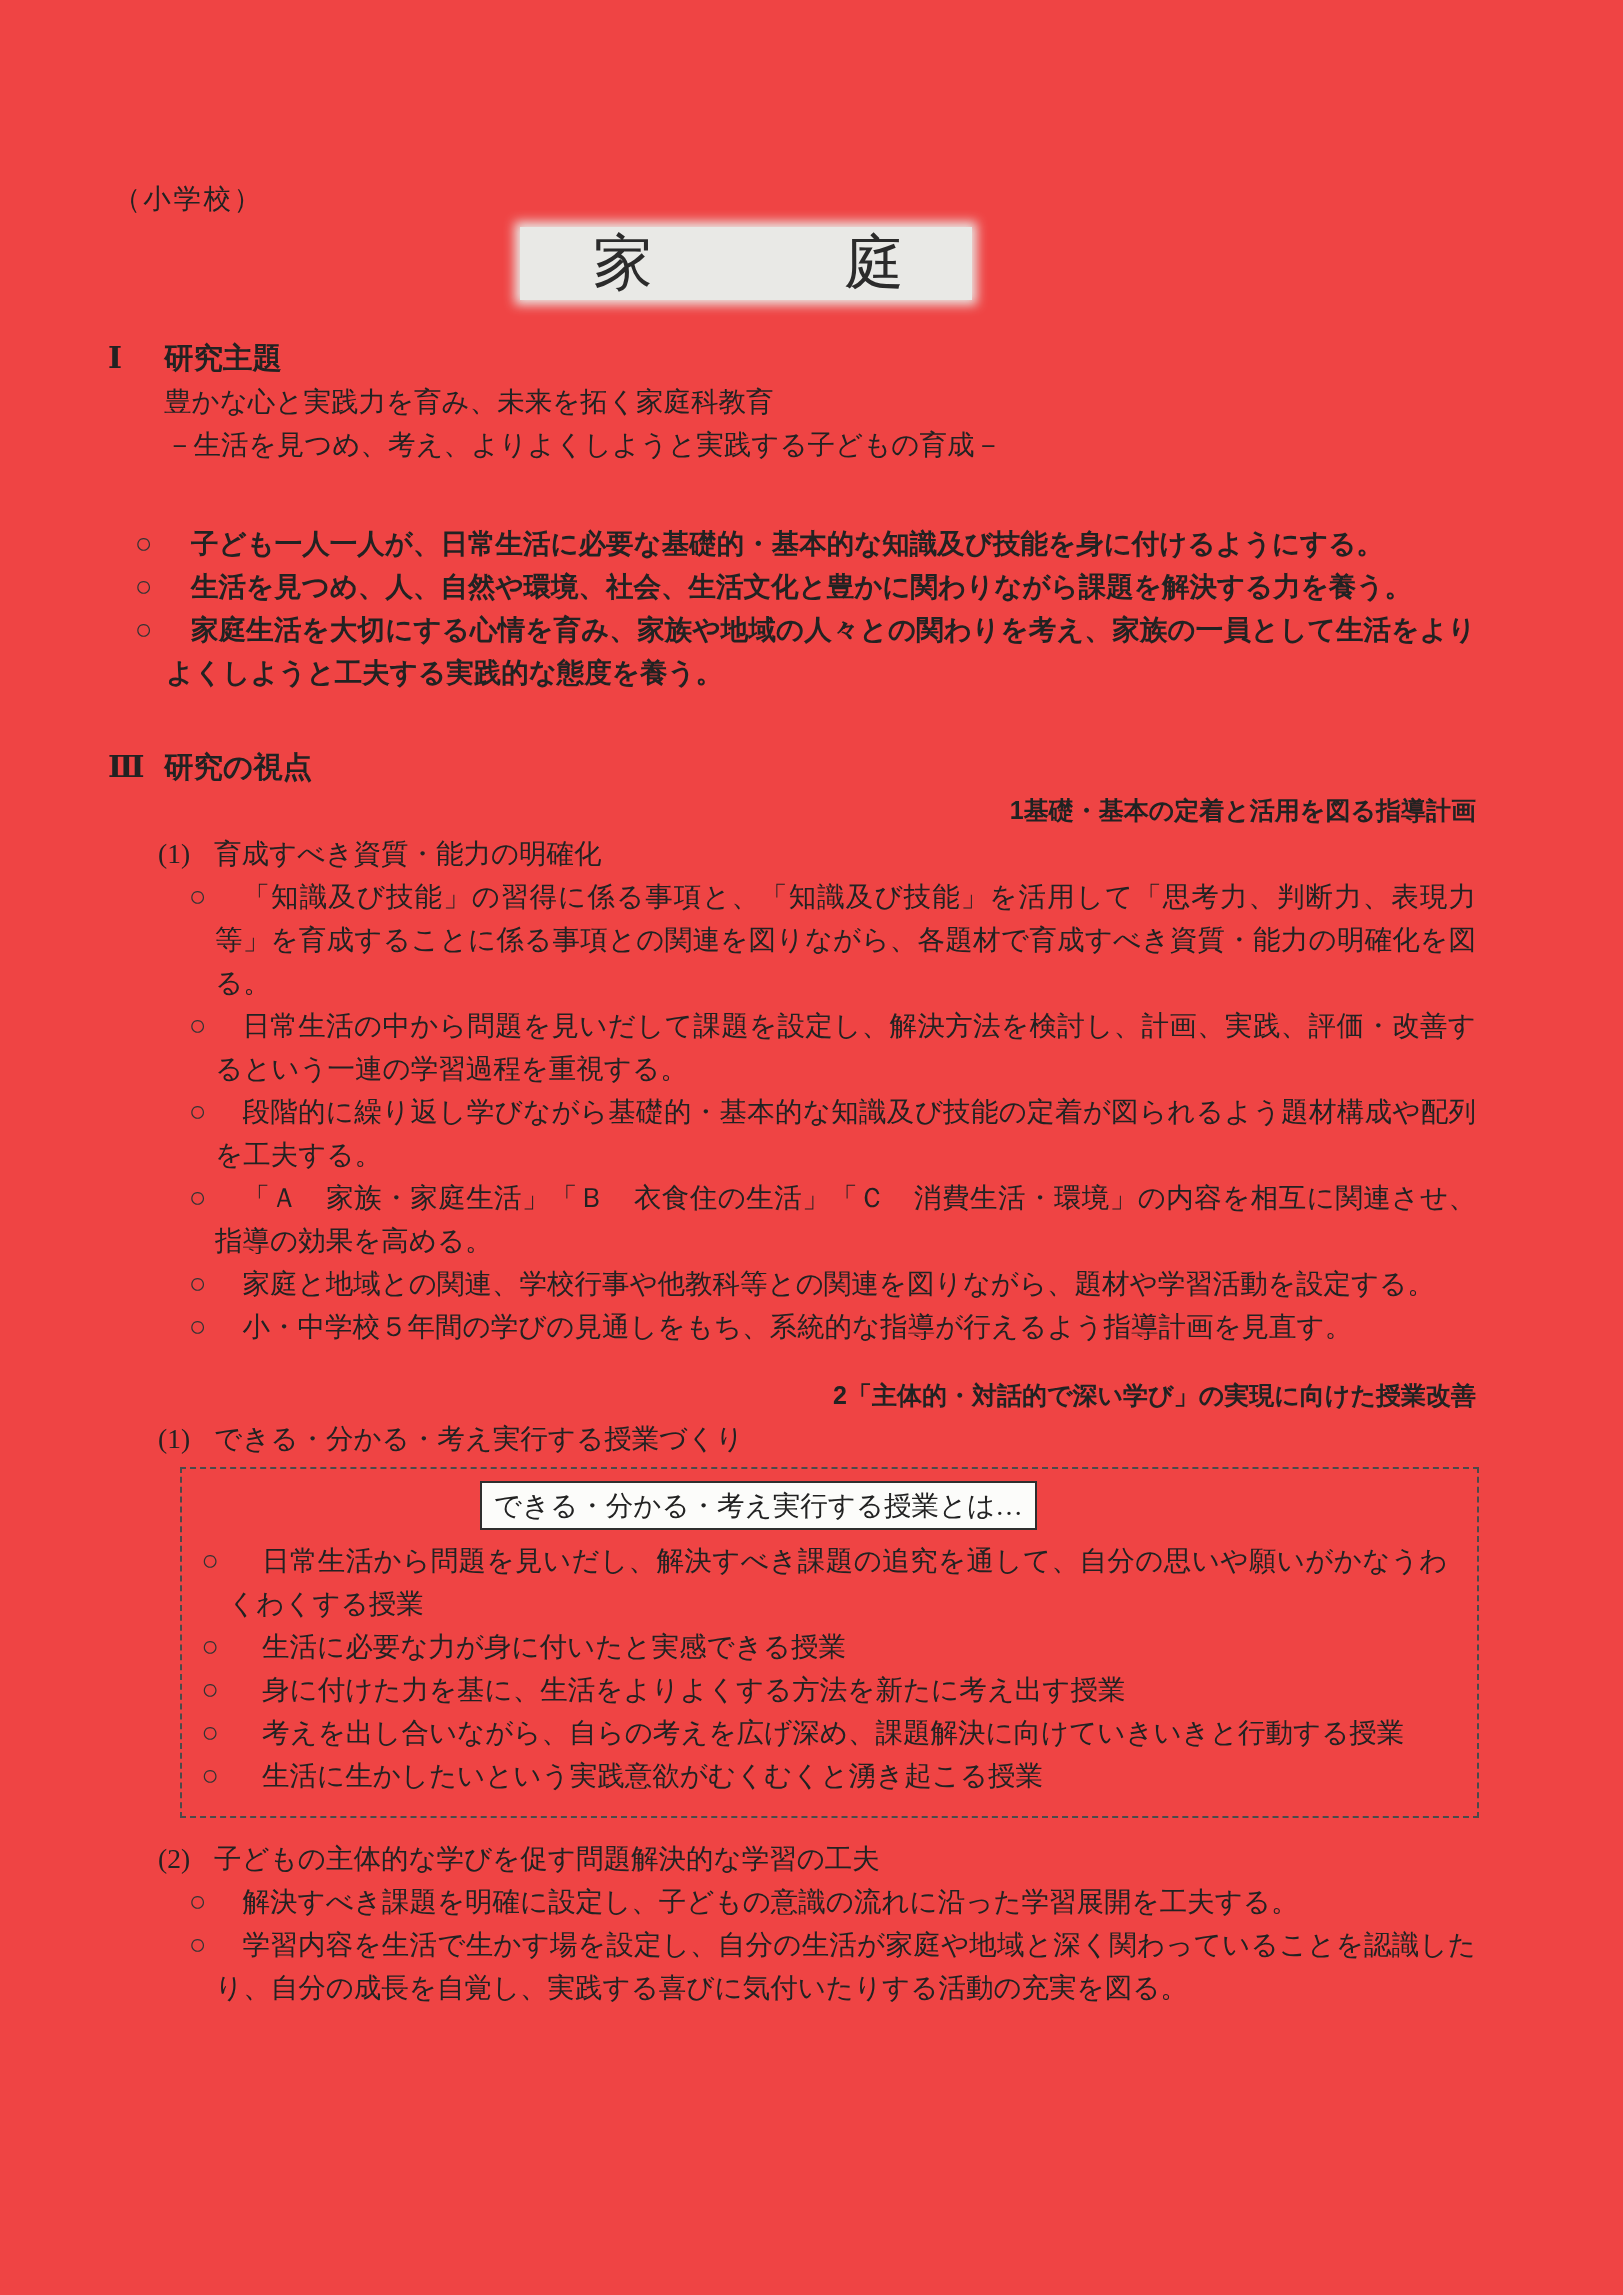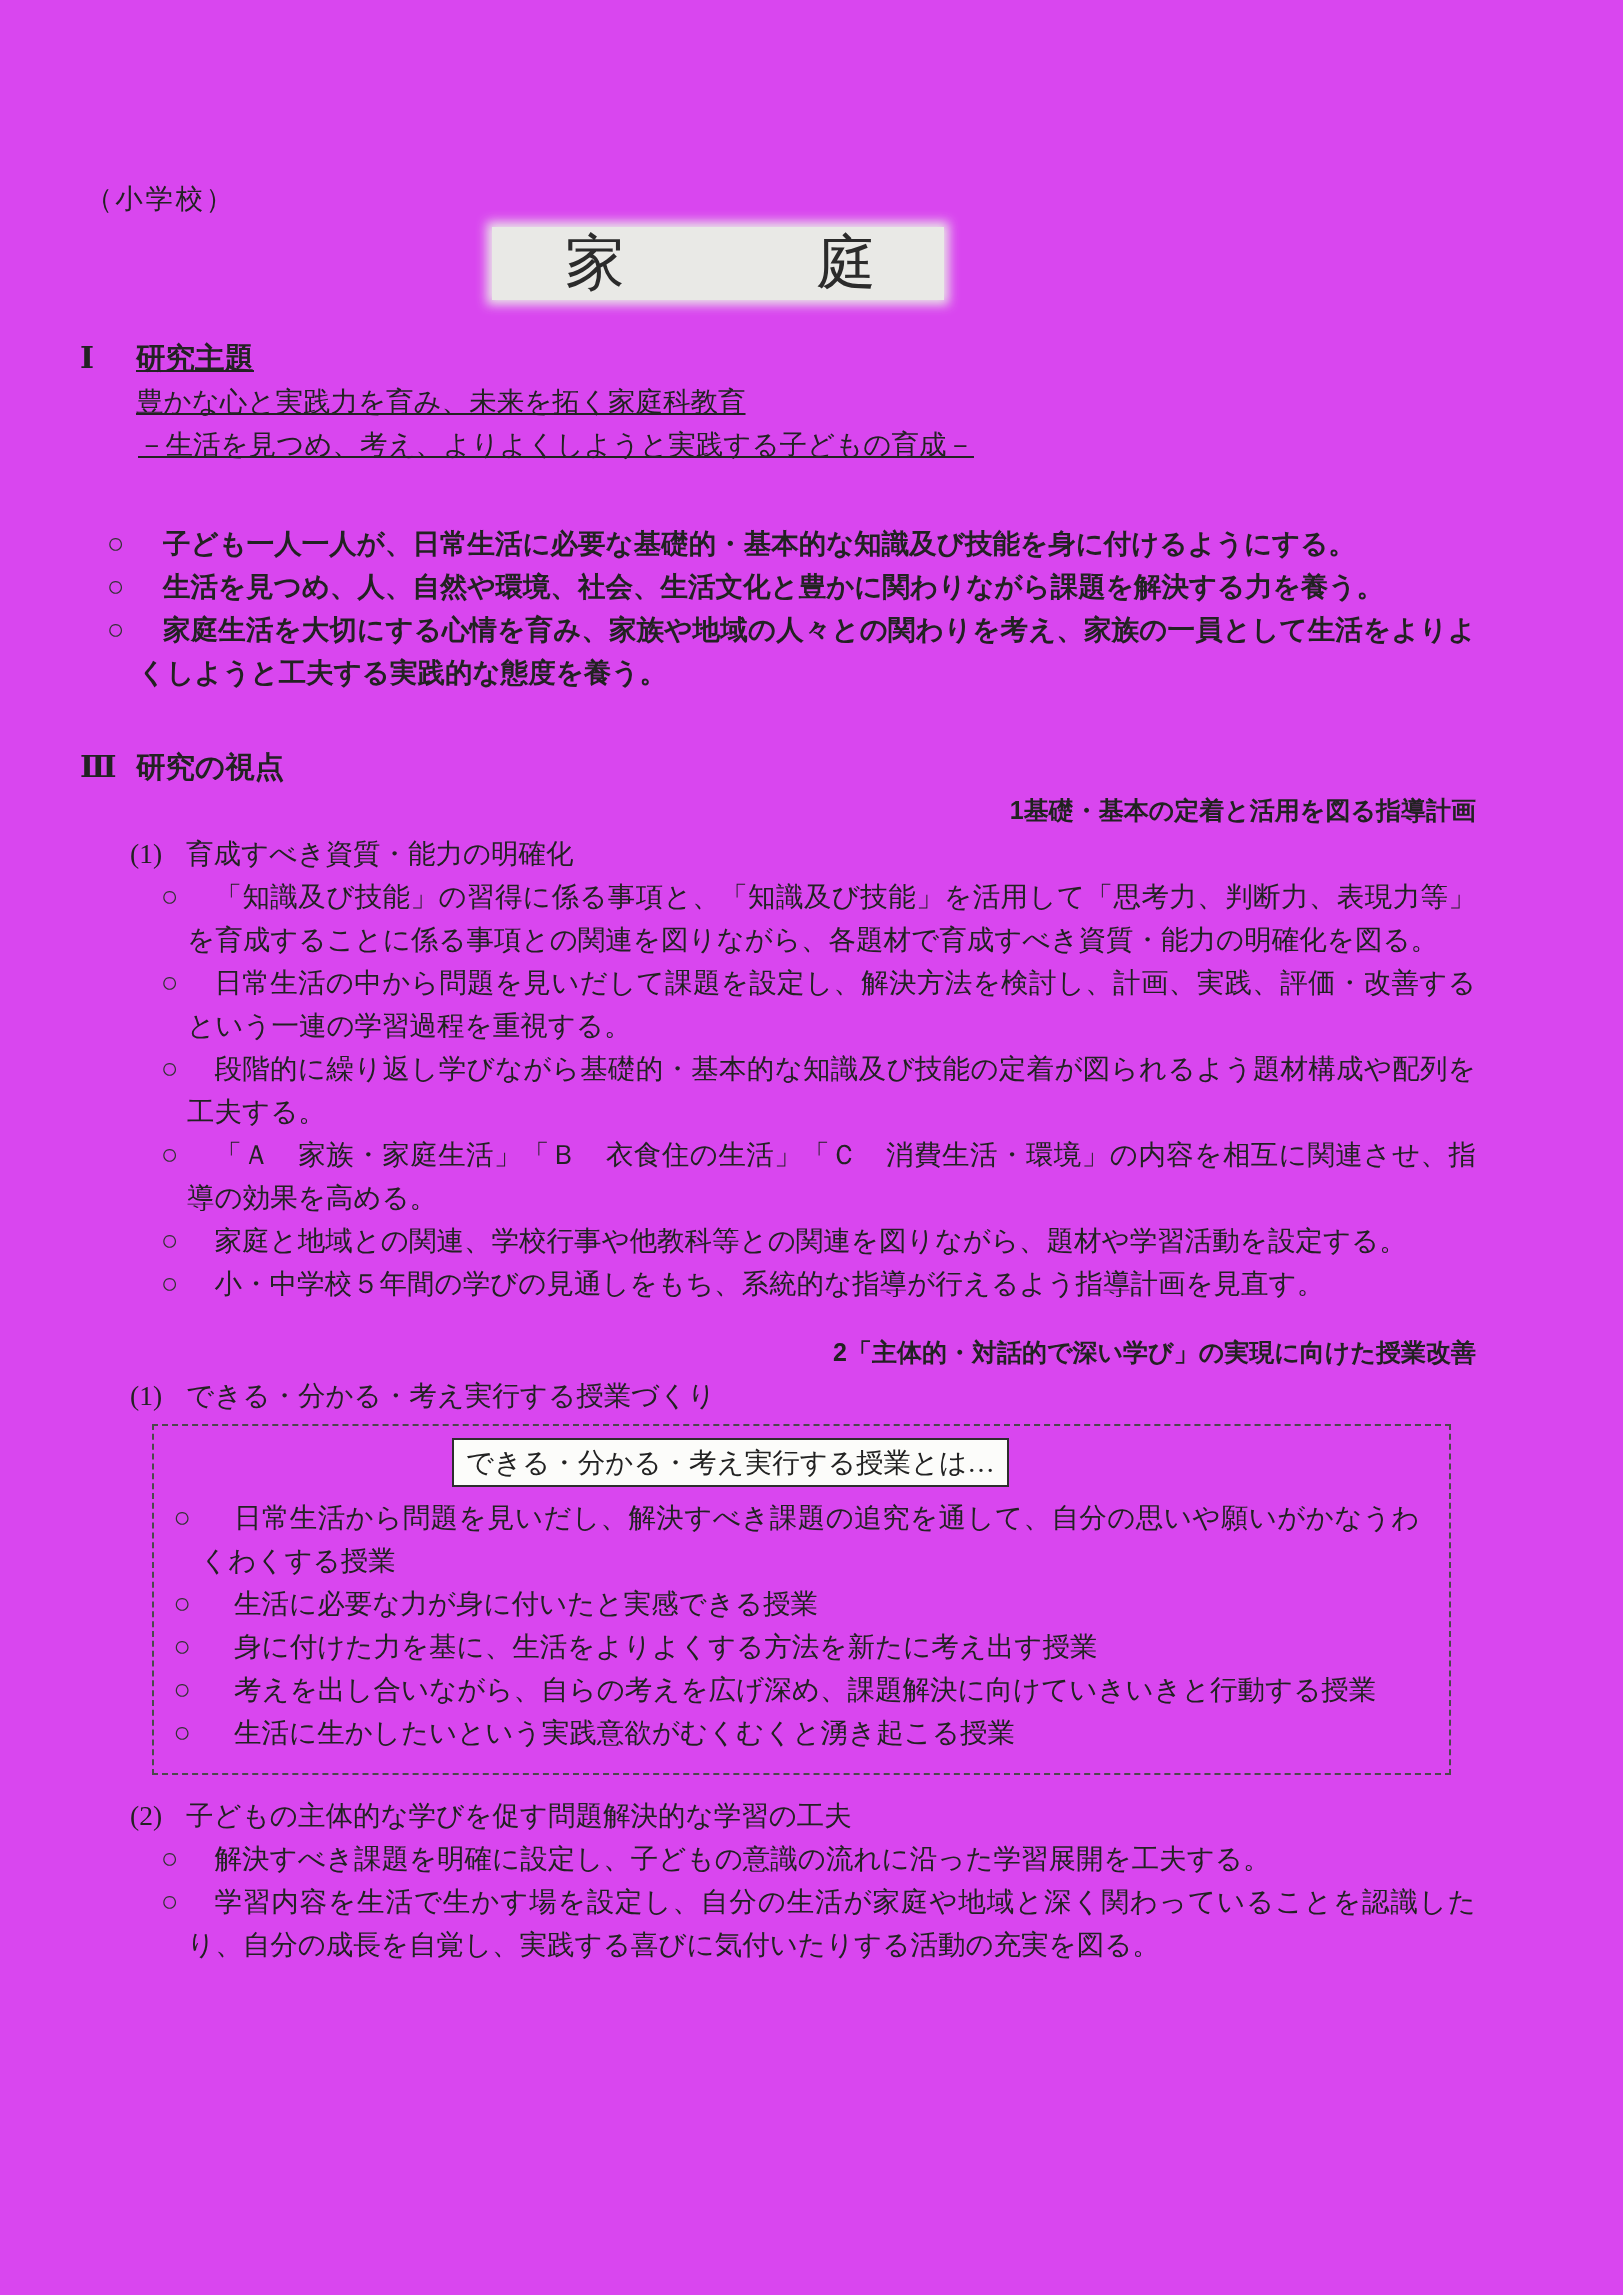--- a/index.html
+++ b/index.html
@@ -1,26 +1,26 @@
 <!DOCTYPE html>
 <html style="font-size:10.5px"><head>
 <meta charset="utf-8">
 <style>
   * { margin:0; padding:0; box-sizing:border-box; }
   html, body { background:#ffffff; }
 
   .page {
     position:relative;
     width:1623px; height:2295px;
-    background:#d946ef;
+    background:#ef4444;
     color:#222;
     font-family:"Liberation Serif","DejaVu Serif",serif;
     font-size:27.5px;
     line-height:43px;
-    padding:177px 147px 0 80px;
+    padding:177px 147px 0 108px;
     overflow:hidden;
   }
 
   .gothic { font-family:"Liberation Sans","DejaVu Sans",sans-serif; font-weight:700; }
   .serifnum { font-family:"Liberation Serif","DejaVu Serif",serif; font-weight:700; }
 
   .school { margin-left:5.2px; letter-spacing:2.6px; }
 
   .title-band {
     margin-top:6.5px;
@@ -29,21 +29,21 @@
     background:#e9e9e6;
     box-shadow:0 0 10.5px 5.2px #e9e9e6;
     display:flex; align-items:center;
     padding-left:73px;
     column-gap:191px;
     font-size:60px;
     font-weight:500;
     color:#2b2b2b;
   }
 
-  .sec1 { margin-top:36px;text-decoration:underline; }
+  .sec1 { margin-top:36px; }
   .sec2 { margin-top:56px; }
   .sec3 { margin-top:51px; }
 
   .sec-h { font-size:29.5px; }
   .sec-h .num { display:inline-block; width:56px; font-size:30px; }
 
   .theme1 { margin-left:56px; }
   .theme2 { margin-left:58px; }
 
   .sub-h { margin-left:33px; font-size:25px;text-align:right; }

